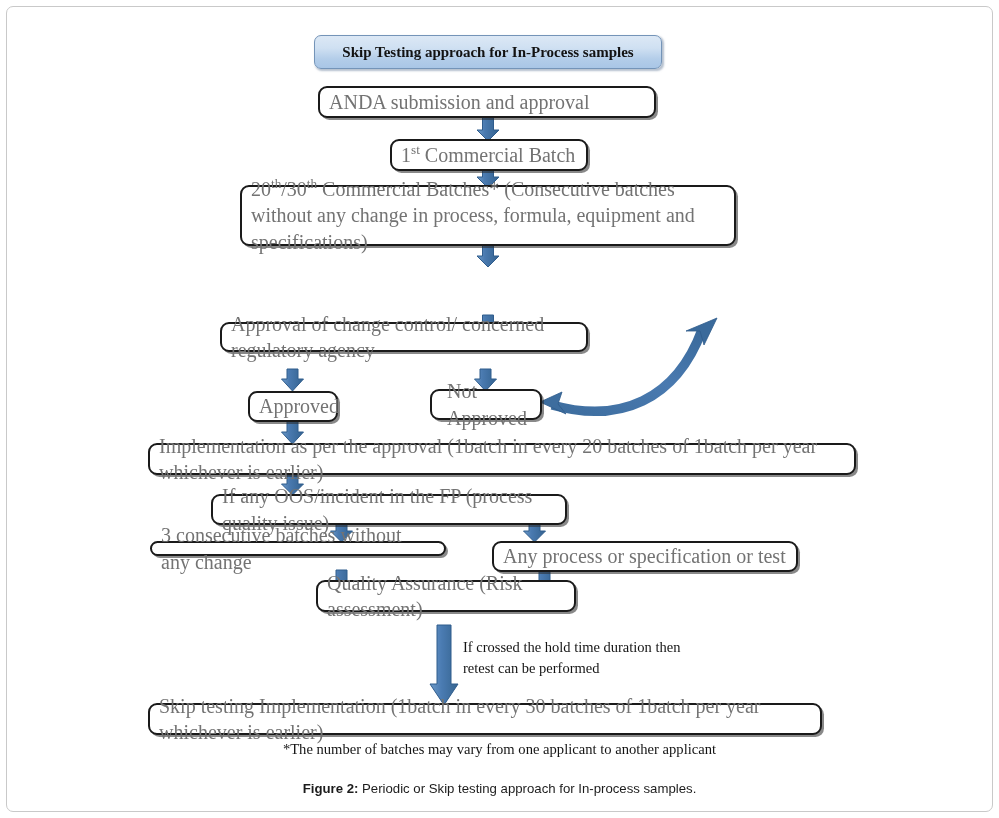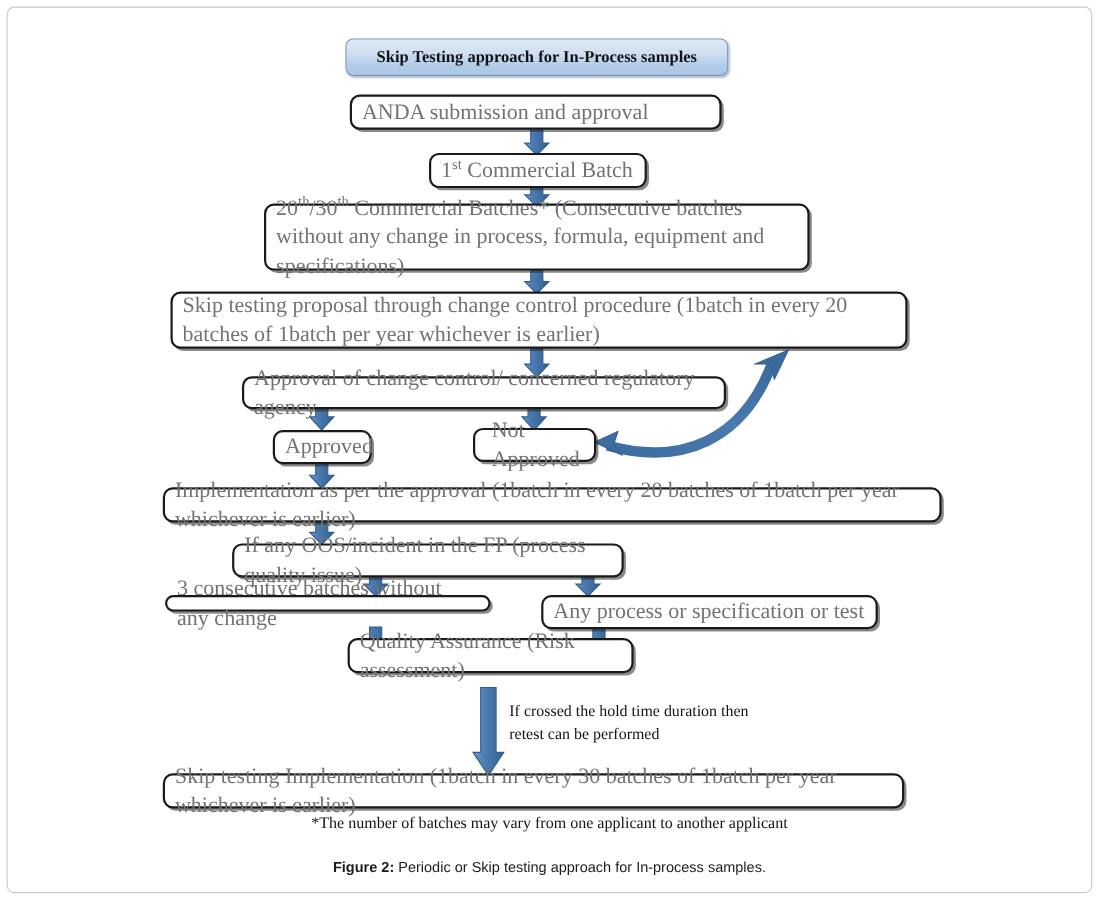--- a/index.html
+++ b/index.html
@@ -221,25 +221,22 @@
     </div>
 
     <div class="node" style="left:390px; top:139px; width:198px; height:32px;">
       <span class="txt"><span>1</span><sup>st</sup><span> Commercial Batch</span></span>
     </div>
 
     <div class="node" style="left:240px; top:185px; width:496px; height:61px;">
       <span class="txt"><span>20</span><sup>th</sup><span>/30</span><sup>th</sup><span> Commercial Batches* (Consecutive batches without any change in process, formula, equipment and specifications)</span></span>
     </div>
 
-    <div class="node" style="left:155px; top:265px; width:670px; height:52px;">
-      <span class="txt">Skip testing proposal through change control procedure (1batch in every 20 batches of 1batch per year whichever is earlier)</span>
-    </div>
-
-    <div class="node" style="left:220px; top:342px; width:440px; height:30px;">
+
+    <div class="node" style="left:220px; top:322px; width:368px; height:30px;">
       <span class="txt">Approval of change control/ concerned regulatory agency</span>
     </div>
 
     <div class="node" style="left:248px; top:391px; width:90px; height:31px;">
       <span class="txt">Approved</span>
     </div>
 
     <div class="node" style="left:430px; top:389px; width:112px; height:31px;padding-left:15px;">
       <span class="txt">Not Approved</span>
     </div>

